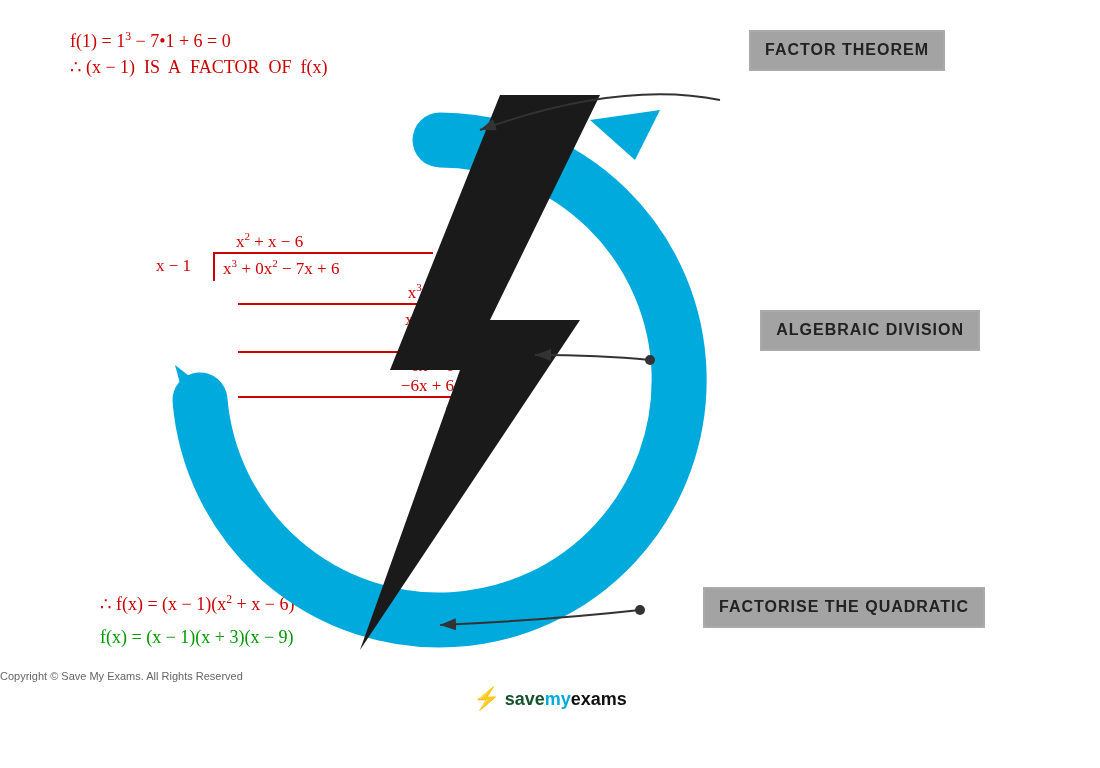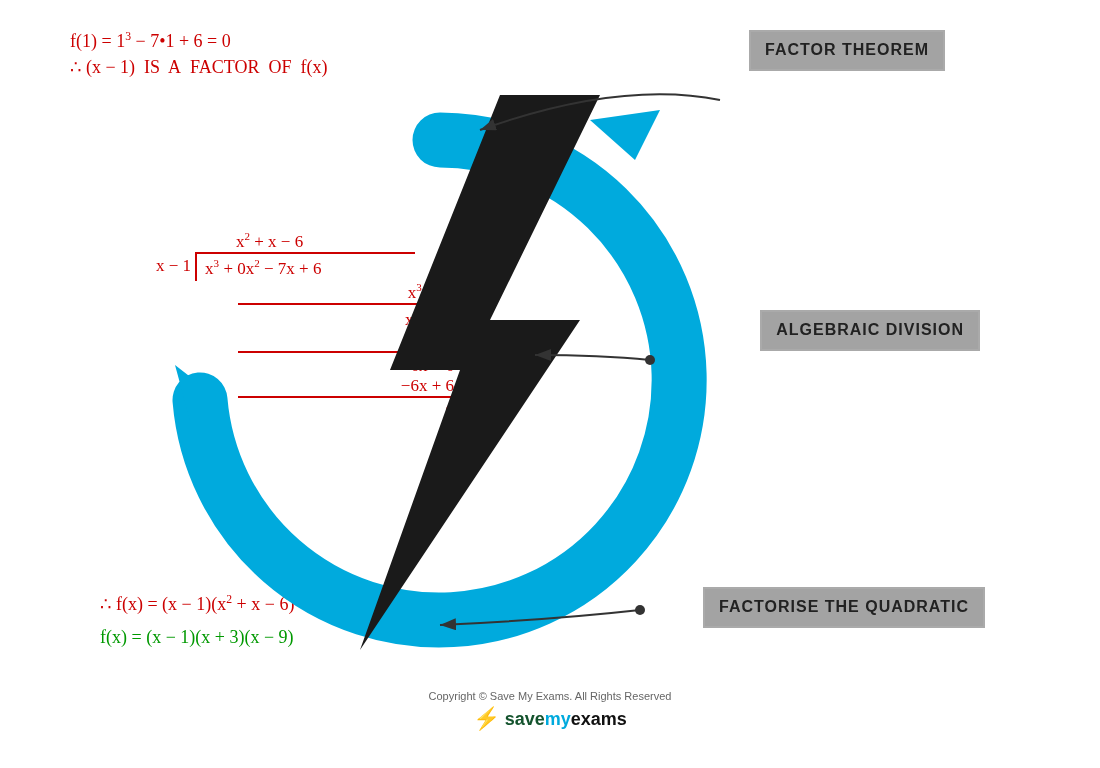--- a/index.html
+++ b/index.html
@@ -124,23 +124,22 @@
 
     .eq-green {
       color: #009900;
       font-size: 18px;
       font-family: 'Times New Roman', serif;
     }
 
     
     .footer {
       position: absolute;
-      bottom: 36px;
+      bottom: 56px;
       width: 100%;
-      text-align: center;
       z-index: 10;
     }
 
     .copyright {
       font-size: 11px;
       color: #666;
       font-family: Arial, sans-serif;
       margin-bottom: 4px;
     }
 
@@ -229,21 +228,21 @@
   </div>
 
   <div class="long-division">
     <div class="long-div-inner">
 
       <div style="display:flex; margin-left:80px; margin-bottom:0px;">
         <span>x<sup>2</sup> + x − 6</span>
       </div>
 
       <div style="display:flex; align-items:stretch;">
-        <div style="padding-right:4px; display:flex; align-items:center;">
+        <div style="padding-right:22px; display:flex; align-items:center;">
           x − 1
         </div>
         <div style="border-top: 2.5px solid #cc0000; border-left: 2.5px solid #cc0000; padding: 3px 8px; min-width:220px;">
           x<sup>3</sup> + 0x<sup>2</sup> − 7x + 6
         </div>
       </div>
 
       <div style="margin-left:82px; text-align:right; width:220px; padding-right:4px;">
         x<sup>3</sup> − x<sup>2</sup>
       </div>

